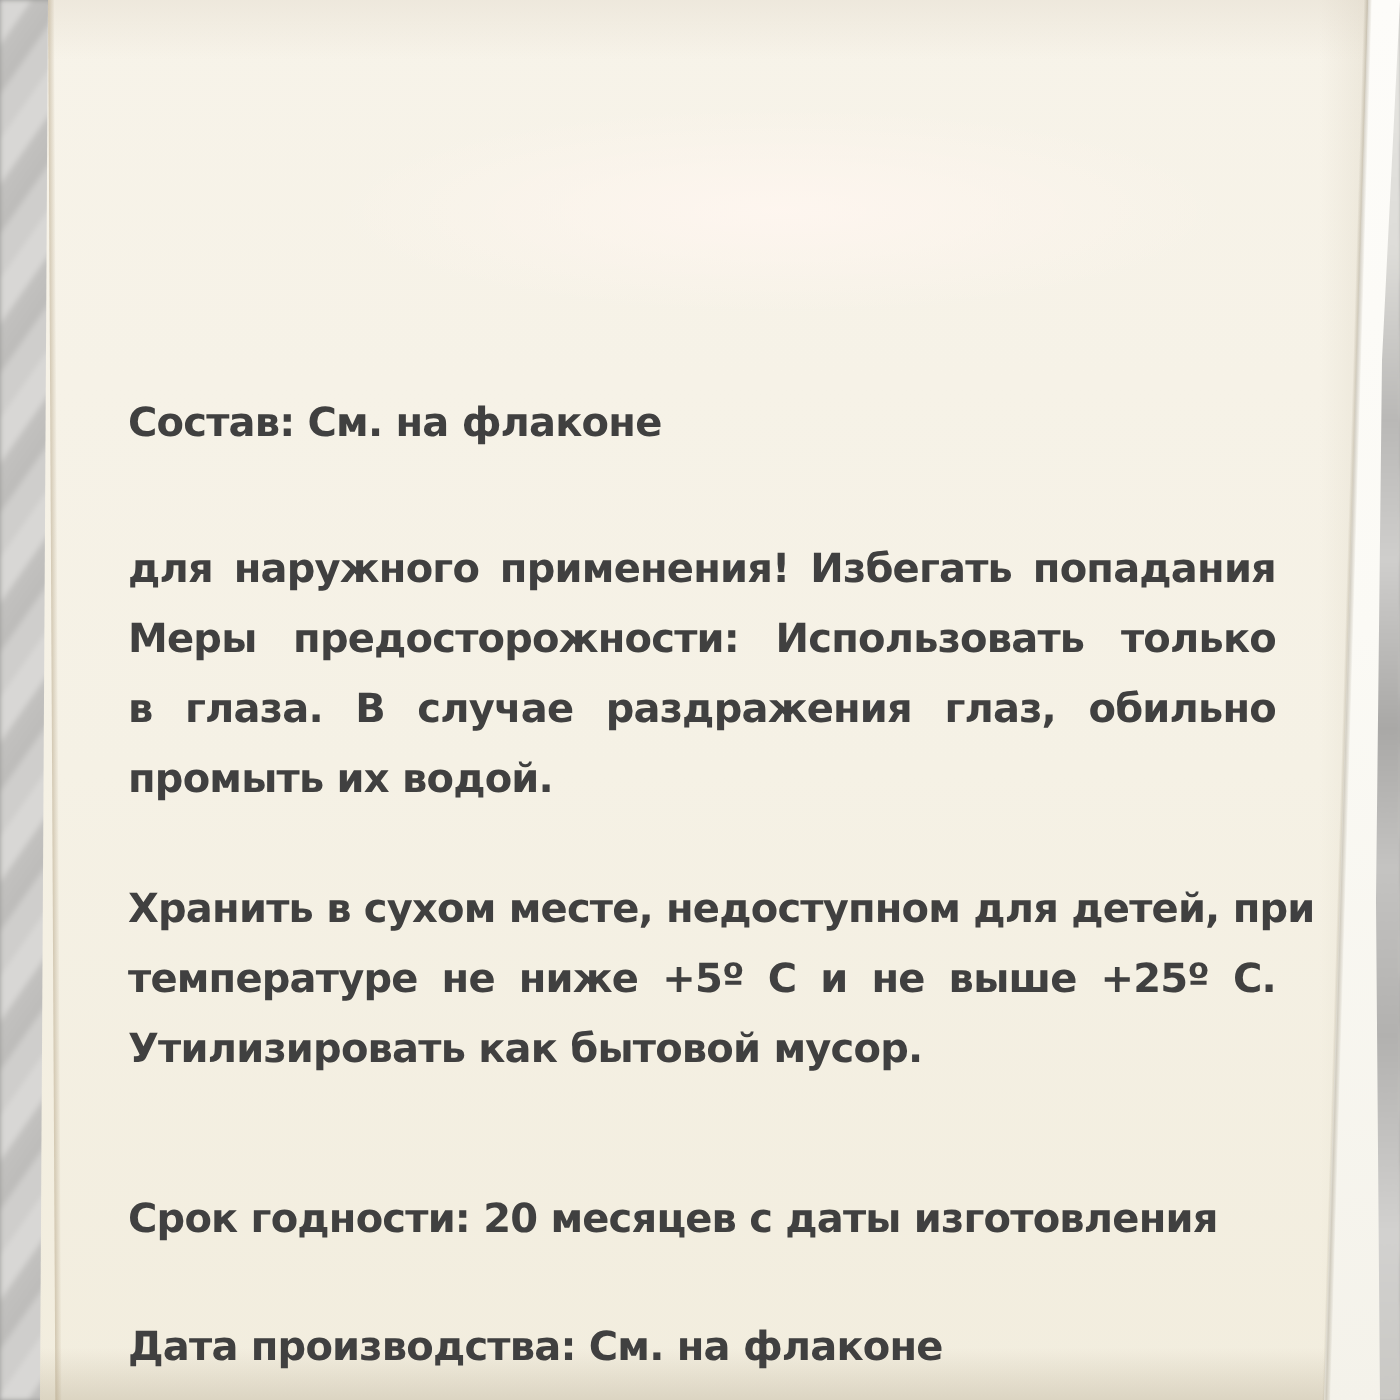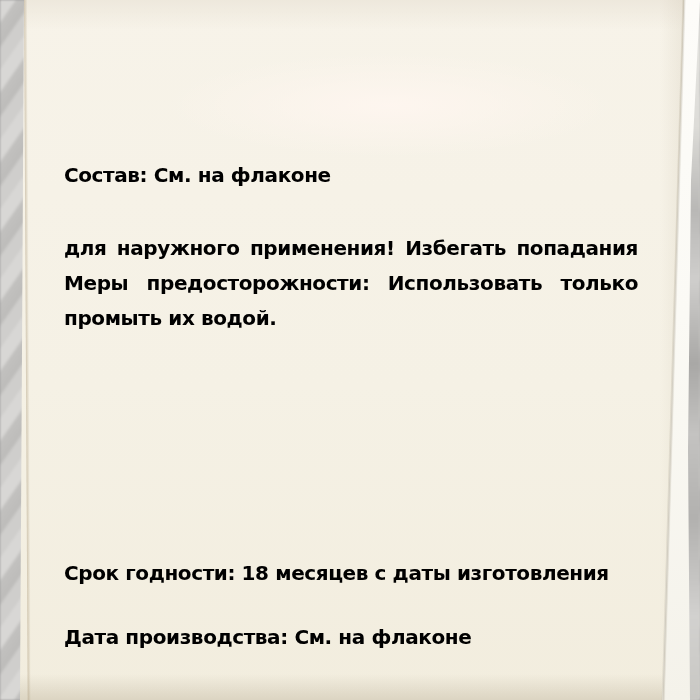--- a/index.html
+++ b/index.html
@@ -75,25 +75,26 @@
     background: linear-gradient(90deg, rgba(150,140,118,0.0), rgba(150,140,118,0.38), rgba(150,140,118,0.05));
     transform: rotate(1.7deg);
     transform-origin: top left;
   }
 
   
   .label-line, .label-para {
     position: absolute;
     left: 64px;
     width: 574px;
-    color: #000000;
+    color: #404040;
     font-weight: bold;
     font-size: 20px;
     letter-spacing: -0.4px;
     line-height: 35px;
+    margin-top: 36px;
   }
   .label-para .line {
     height: 35px;
     text-align: justify;
     text-align-last: justify;
     white-space: nowrap;
   }
   .label-para .line.flush {
     text-align: center;
     text-align-last: left;
@@ -115,21 +116,27 @@
   <div class="box-side"></div>
   <div class="box-face"></div>
   <div class="left-crease"></div>
   <div class="right-crease"></div>
 
   <div class="label-line pos-composition">Состав: См. на флаконе</div>
 
   <div class="label-para pos-precautions">
     <div class="line">для наружного применения! Избегать попадания</div>
     <div class="line">Меры предосторожности: Использовать только</div>
+    <div class="line">в глаза. В случае раздражения глаз, обильно</div>
     <div class="line flush">промыть их водой.</div>
   </div>
 
+  <div class="label-para pos-storage">
+    <div class="line">Хранить в сухом месте, недоступном для детей, при</div>
+    <div class="line">температуре не ниже +5º С и не выше +25º С.</div>
+    <div class="line flush">Утилизировать как бытовой мусор.</div>
+  </div>
 
-  <div class="label-line pos-shelf-life">Срок годности: 18 месяцев с даты изготовления</div>
+  <div class="label-line pos-shelf-life">Срок годности: 20 месяцев с даты изготовления</div>
 
   <div class="label-line pos-prod-date">Дата производства: См. на флаконе</div>
 
 </div>
 
 </body></html>

